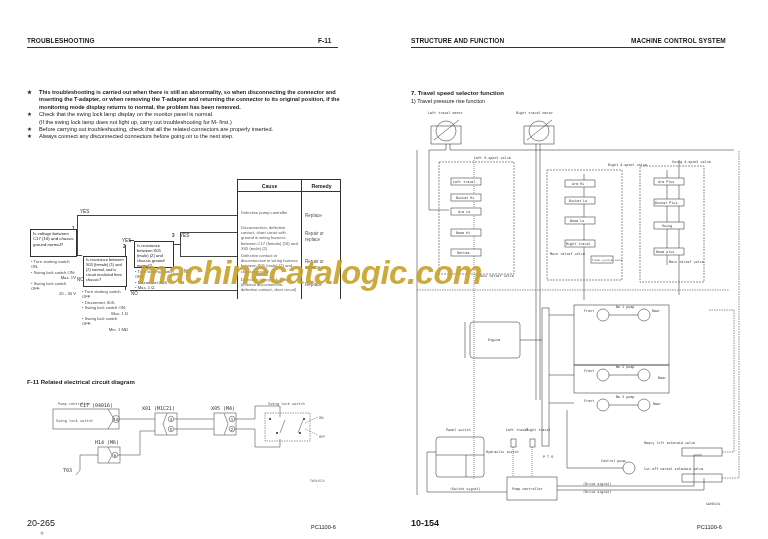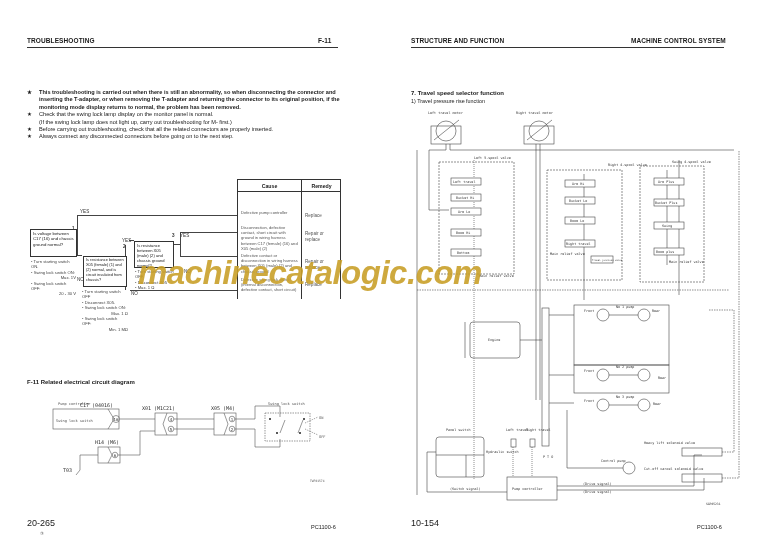--- a/index.html
+++ b/index.html
@@ -312,17 +312,17 @@
       <text x="260" y="344">Heavy lift solenoid valve</text>
       <text x="260" y="370">Cut-off cancel solenoid valve</text>
       <text x="128" y="390">Pump controller</text>
       <text x="66" y="390">(Switch signal)</text>
       <text x="199" y="385">(Drive signal)</text>
       <text x="199" y="393">(Drive signal)</text>
       <text x="322" y="405" font-size="3">SGP05231</text>
     </g>
   </svg>
 
-  <div class="footer-num" style="left:27px;">10-154</div>
+  <div class="footer-num" style="left:27px;font-weight:bold;">10-154</div>
   <div class="footer-model" style="left:313px;">PC1100-6</div>
 </div>
 
 <div class="watermark">machinecatalogic.com</div>
 
 </body></html>

